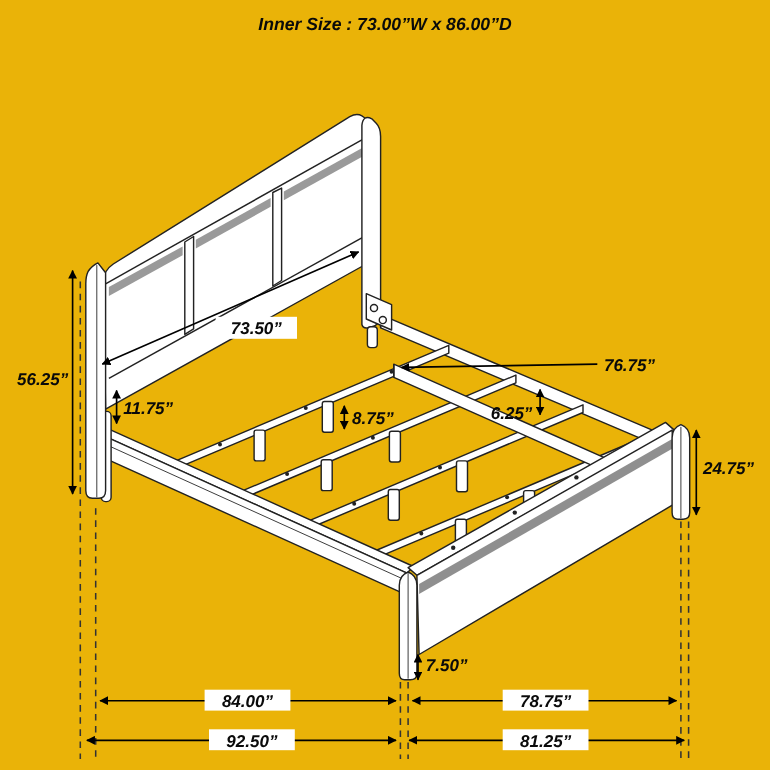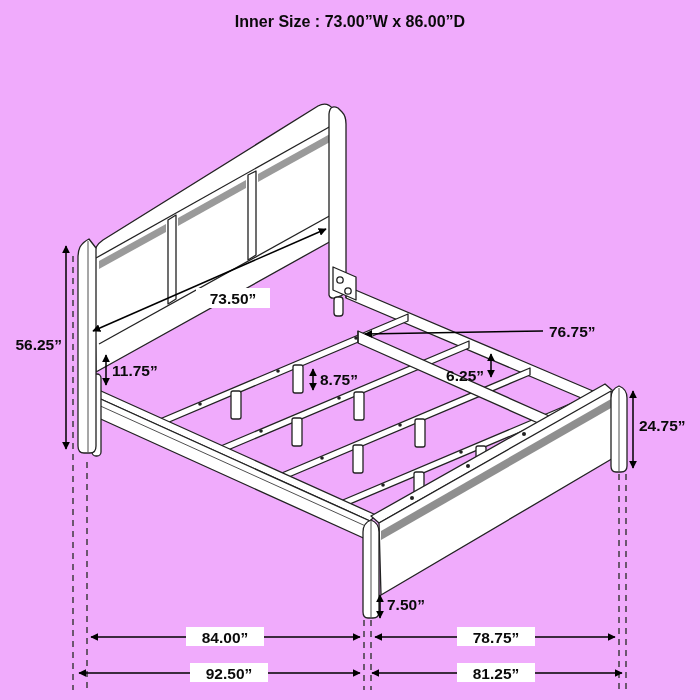--- a/index.html
+++ b/index.html
@@ -1,17 +1,17 @@
 <!DOCTYPE html>
 <html><head>
 <meta charset="utf-8">
 <style>
   html,body{margin:0;padding:0;background:#fff;}
-  #stage{position:relative;width:700px;height:700px;background:#f0abfc;overflow:hidden;
-         font-family:"Liberation Sans", sans-serif;}
+  #stage{position:relative;width:700px;height:700px;background:#eab308;overflow:hidden;
+         font-family:"Liberation Sans", sans-serif;font-style:italic;}
   svg{display:block;}
   .dim-label{font-family:"Liberation Sans", sans-serif;font-weight:bold;font-size:15.5px;fill:#0a0a0a;}
   .title-label{font-family:"Liberation Sans", sans-serif;font-weight:bold;font-size:16px;fill:#0a0a0a;}
 </style>
 </head>
 <body>
 
 <div id="stage">
 <svg width="700" height="700" viewBox="0 0 700 700">
   <defs>

